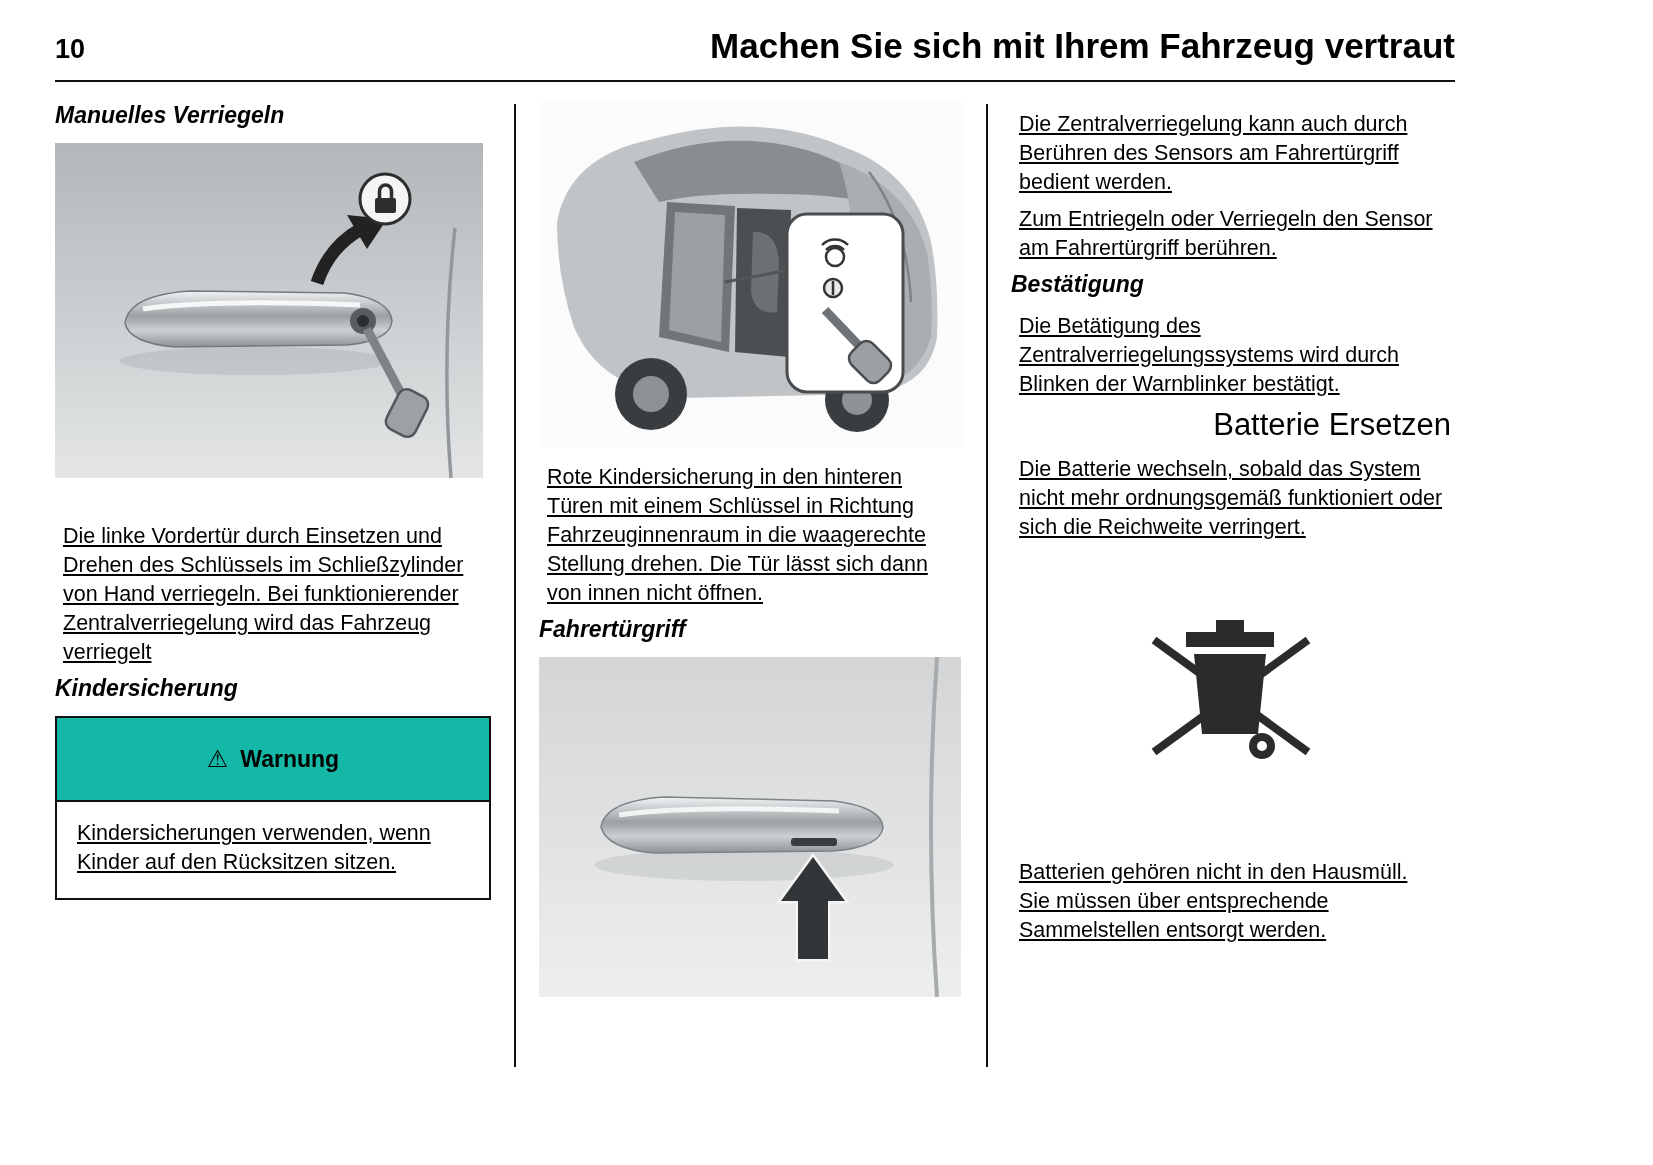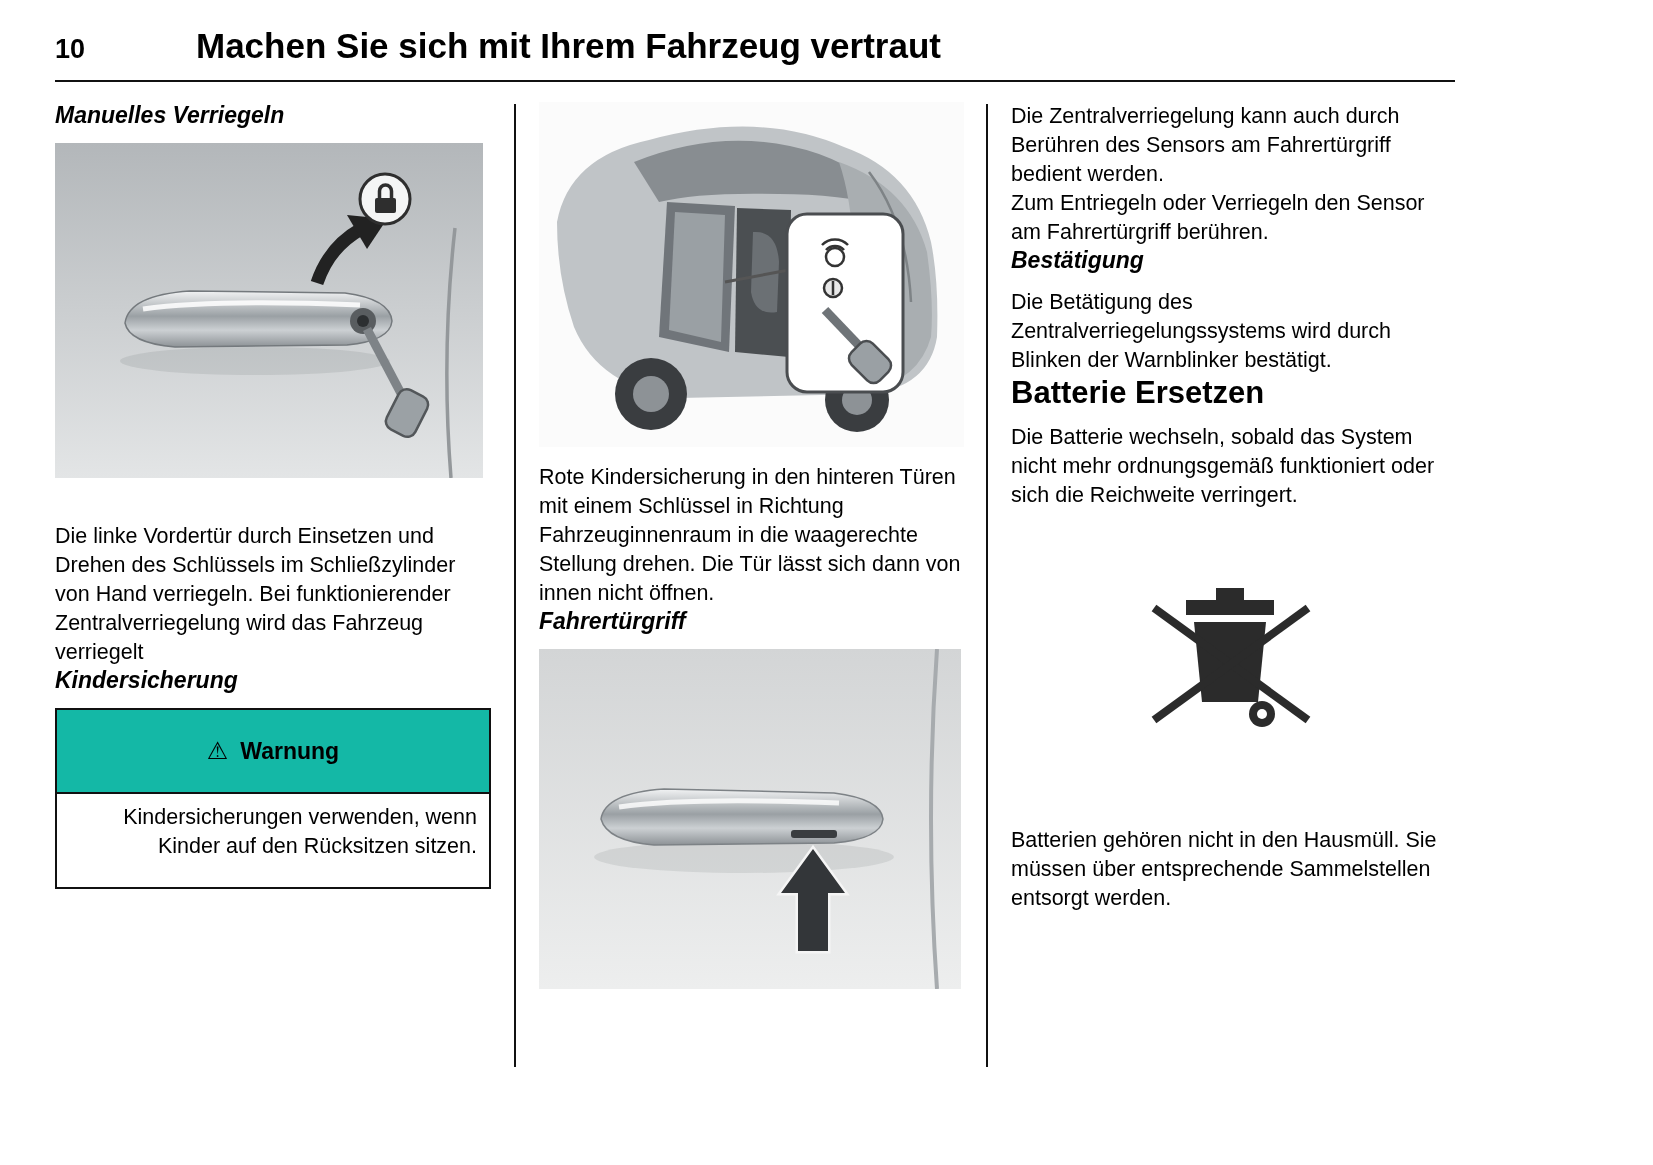--- a/index.html
+++ b/index.html
@@ -1,48 +1,48 @@
 <!DOCTYPE html>
 <html><head>
 <meta charset="utf-8">
 <style>
   html,body { margin:0; padding:0; background:#ffffff; }
   body { font-family:"Liberation Sans","DejaVu Sans",sans-serif; color:#000; }
   .page { position:relative; width:1653px; height:1165px; box-sizing:border-box;
           padding:26px 0 0 55px; overflow:hidden; background:#fff; }
 
   .page-header { display:flex; align-items:baseline; width:1400px;
-                 border-bottom:2.5px solid #111; padding-bottom:14px; }
+                 border-bottom:2.5px solid #111; padding-bottom:14px;justify-content:space-between; }
   .page-num   { font-size:27px; font-weight:700; width:141px; flex:none; }
   .page-title { font-size:35px; font-weight:700; margin:0; }
 
   .columns { display:flex; width:1400px; margin-top:20px; align-items:flex-start; }
   .col  { flex:none; }
   .col1 { width:436px; }
   .col2 { width:424px; }
   .col3 { width:440px; }
   .sep  { flex:none; width:2px; background:#111; height:963px; margin:2px 23px 0 23px; }
 
-  p { margin:0; font-size:21.5px; line-height:29px; }
+  p { margin:8px; font-size:21.5px; line-height:29px;text-decoration:underline; }
   h3.sec { font-size:23px; font-weight:700; margin:0 0 14px 0;font-style:italic; }
-  h2.big { font-size:31px; font-weight:700; margin:0 0 12px 0; }
+  h2.big { font-size:31px; font-weight:400; margin:0 0 12px 0;text-align:right; }
   .mt26 { margin-top:26px; }
   .mt22 { margin-top:22px; }
 
   figure { margin:0; }
   .illus { display:block; line-height:0; }
   .illus-1 { margin:14px 0 44px 0; }
   .illus-2 { margin:0 0 16px 0; }
   .illus-3 { margin:10px 0 0 0; }
 
   .warning-box { width:436px; box-sizing:border-box; border:2px solid #111; margin-top:12px; }
   .warning-header { background:#14b8a6; border-bottom:2px solid #111; text-align:center;
                     font-weight:700; font-size:23px; padding:27px 0; }
   .warning-icon { font-weight:400; margin-right:12px; font-size:24px; }
-  .warning-body { padding:9px 12px 26px 12px; background:#fff;text-align:right; }
+  .warning-body { padding:9px 12px 13px 12px; background:#fff; }
 
   .weee-wrap { display:flex; justify-content:center; margin:72px 0 84px 0; }
 </style>
 </head>
 <body>
 
 <div class="page">
 
   <header class="page-header">
     <span class="page-num">10</span>

